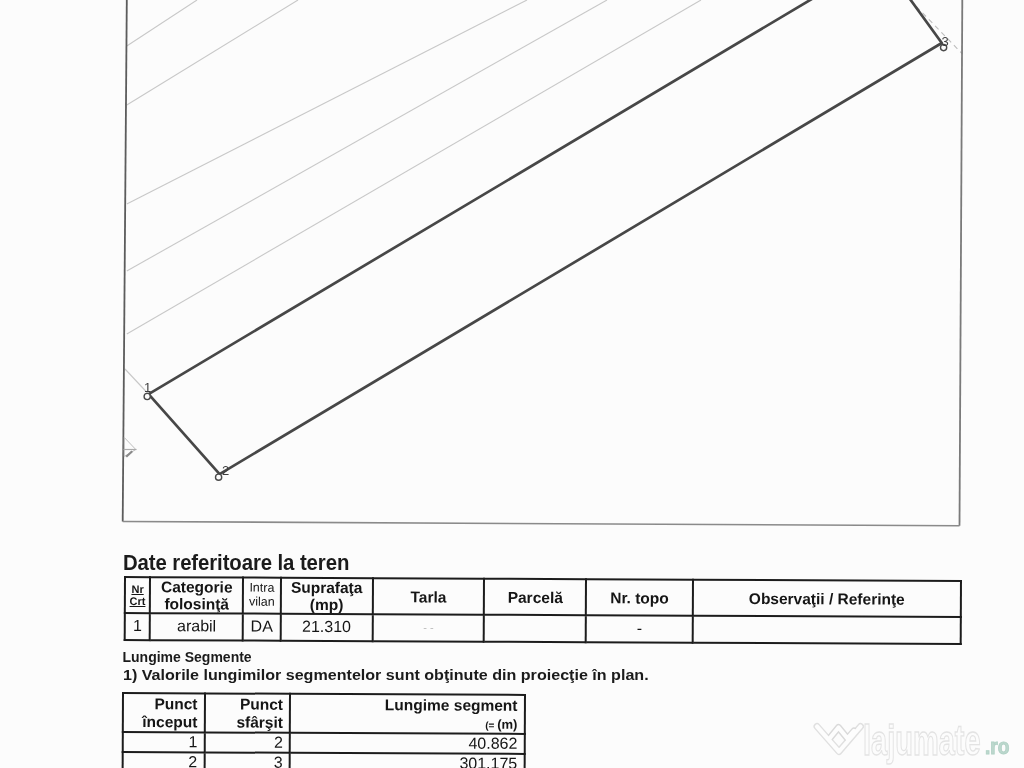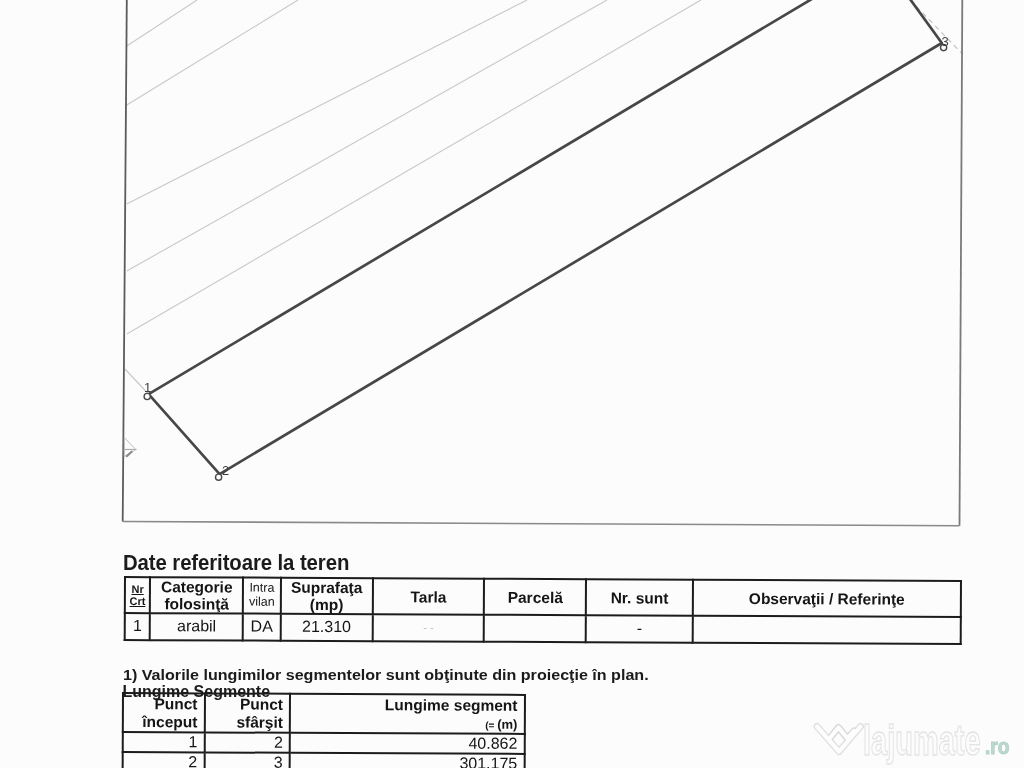--- a/index.html
+++ b/index.html
@@ -12,21 +12,21 @@
   #t1{left:123.5px;top:576px;transform:rotate(0.27deg);transform-origin:0 0;}
   #t1 table{width:836px;}
   #t1 td{border:2px solid #1c1c1c;text-align:center;vertical-align:middle;
          color:#151515;padding:0;}
   #t1 .hd{font-weight:bold;font-size:15.5px;line-height:1.1;}
   #t1 .sm{font-size:11px;font-weight:bold;line-height:1.1;text-decoration:underline;}
   #t1 .md{font-size:12.5px;font-weight:normal;line-height:1.1;}
   #t1 .dr td{font-size:16px;}
   #title1{left:123px;top:551px;font-size:21.5px;font-weight:bold;color:#1b1b1b;
           transform:scaleX(0.947);transform-origin:0 0;letter-spacing:-0.1px;}
-  #title2{left:122.5px;top:683px;font-size:16px;font-weight:bold;color:#1b1b1b;}
+  #title2{left:122.5px;top:649px;font-size:14px;font-weight:bold;color:#1b1b1b;}
   #title3{left:122.5px;top:665.5px;font-size:15.5px;font-weight:bold;color:#1b1b1b;transform:scaleX(1.038);transform-origin:0 0;}
   #t2{left:121.6px;top:691.9px;transform:rotate(0.27deg);transform-origin:0 0;}
   #t2 table{width:402px;}
   #t2 td{border:2px solid #1c1c1c;text-align:right;vertical-align:middle;
          color:#151515;padding:0 6px 0 0;}
   #t2 .hd{font-weight:bold;font-size:15.5px;line-height:1.16;}
   #t2 .dr td{font-size:16px;}
   #wm{left:808px;top:710px;width:216px;height:58px;}
   #wmtext{position:absolute;left:55px;top:7px;font-size:42px;font-weight:bold;
           color:#fcfcfc;-webkit-text-stroke:1.3px #e3e3e3;
@@ -88,21 +88,21 @@
         <col style="width:268.1px">
  </colgroup>
  <tbody>
         <tr style="height:33px">
   <td class="sm">Nr<br>Crt</td>
   <td class="hd">Categorie<br>folosinţă</td>
   <td class="md">Intra<br>vilan</td>
   <td class="hd">Suprafaţa<br>(mp)</td>
   <td class="hd">Tarla</td>
   <td class="hd">Parcelă</td>
-  <td class="hd">Nr. sunt</td>
+  <td class="hd">Nr. topo</td>
   <td class="hd">Observaţii / Referinţe</td>
  </tr>
  <tr class="dr" style="height:26.5px">
   <td>1</td>
   <td>arabil</td>
   <td>DA</td>
   <td>21.310</td>
   <td style="color:#b0b0b0;font-size:11px;">- -</td>
   <td></td>
   <td>-</td>

